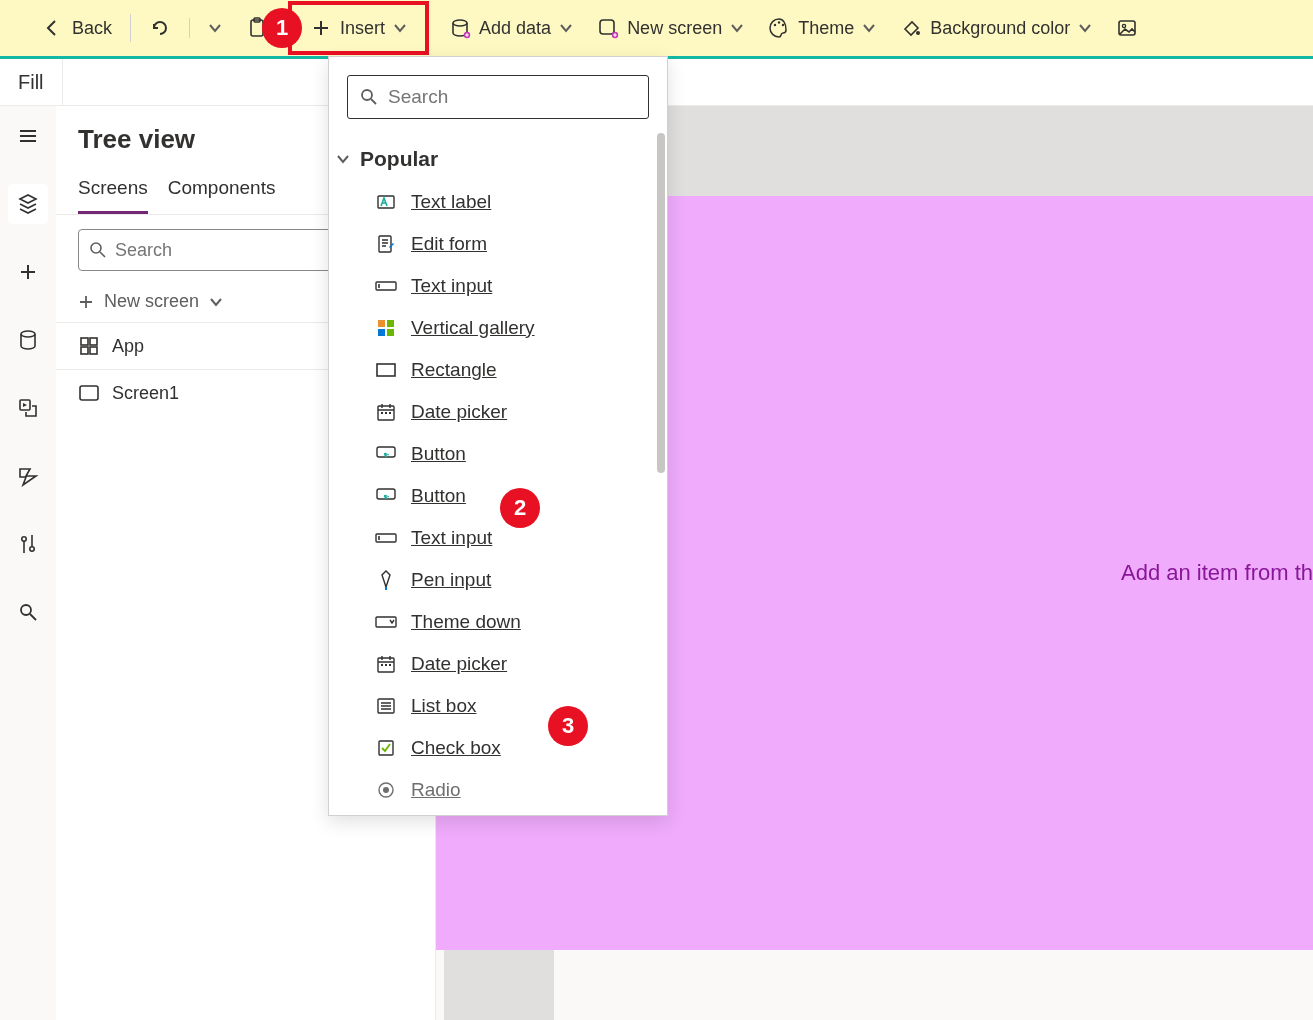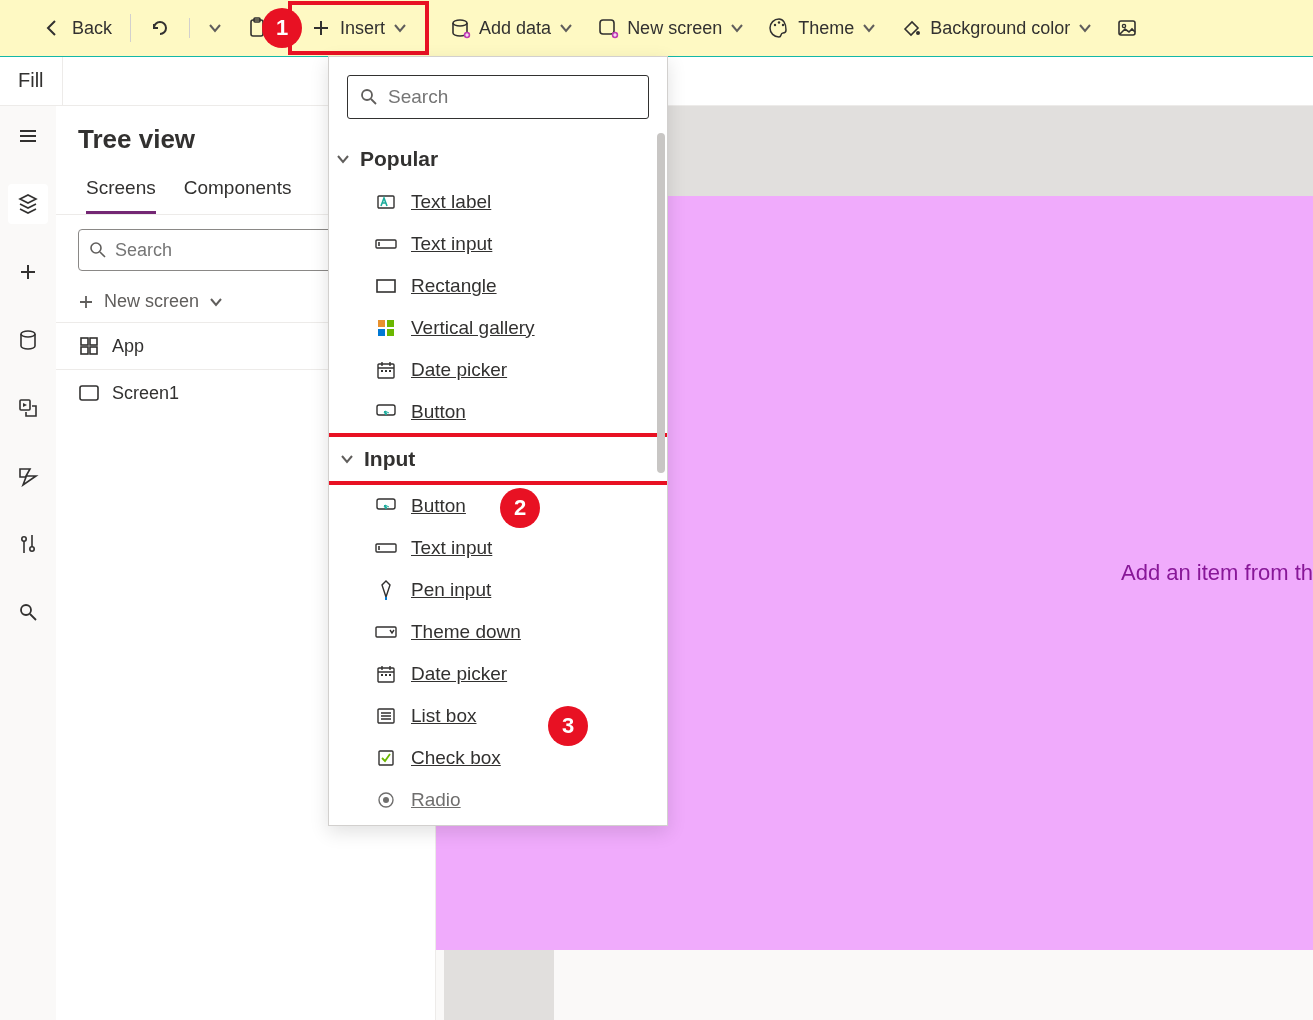--- a/index.html
+++ b/index.html
@@ -9,36 +9,36 @@
   .toolbar { display: flex; align-items: center; height: 56px; padding: 0 32px; background: #fef9c3; gap: 4px; }
   .tb-btn { display: inline-flex; align-items: center; gap: 8px; padding: 8px 10px; background: transparent; border: none; font-size: 18px; color: #323130; cursor: pointer; }
   .tb-btn .chev { color: #605e5c; }
   .tb-sep { width: 1px; height: 28px; background: #d2d0ce; margin: 0 4px; }
   .tb-icon { display: inline-flex; width: 22px; height: 22px; align-items: center; justify-content: center; }
   
   .highlight-red { border: 4px solid #e81123; }
   .insert-wrap { padding: 4px 8px; margin: 8px 6px; }
   
   
-  .formula-row { display: flex; height: 50px; border-top: 1px solid #14b8a6; border-bottom: 1px solid #edebe9; background: #fff; }
+  .formula-row { display: flex; height: 50px; border-top: 3px solid #14b8a6; border-bottom: 1px solid #edebe9; background: #fff; }
   .formula-prop { padding: 12px 18px; font-size: 20px; color: #323130; background: #fff; border-right: 1px solid #edebe9; min-width: 60px; }
   
   
   .main { display: flex; height: calc(1020px - 56px - 50px); position: relative; }
   
   
   .rail { width: 56px; background: #faf9f8; display: flex; flex-direction: column; align-items: center; padding-top: 10px; gap: 28px; }
   .rail-item { width: 40px; height: 40px; display: flex; align-items: center; justify-content: center; color: #323130; cursor: pointer; border-radius: 4px; }
   .rail-item.active { background: #fff; }
   
   
   .panel { width: 380px; background: #fff; border-right: 1px solid #edebe9; padding: 18px 0 0 0; }
   .panel-title { font-size: 26px; font-weight: 600; padding: 0 22px 14px; }
   .tabs { display: flex; gap: 20px; padding: 0 22px; border-bottom: 1px solid #edebe9; }
-  .tab { padding: 8px 0 12px; font-size: 19px; color: #323130; cursor: pointer; border-bottom: 3px solid transparent; margin-left: 8px; }
+  .tab { padding: 8px 0 12px; font-size: 19px; color: #323130; cursor: pointer; border-bottom: 3px solid transparent; }
   .tab.active { border-bottom-color: #742774; font-weight: 400; }
   .search-box { margin: 14px 22px 10px; display: flex; align-items: center; border: 1px solid #8a8886; border-radius: 4px; height: 42px; padding: 0 10px; gap: 8px; color: #605e5c; }
   .search-box input { border: none; outline: none; font-size: 18px; flex: 1; background: transparent; }
   .new-screen { display: flex; align-items: center; gap: 10px; padding: 10px 22px; color: #605e5c; font-size: 18px; cursor: pointer; }
   .tree-item { display: flex; align-items: center; gap: 12px; padding: 12px 22px; font-size: 18px; cursor: pointer; border-top: 1px solid #edebe9; }
   .tree-item:first-of-type { border-top: 1px solid #edebe9; }
   .tree-item .ti-icon { width: 22px; height: 22px; display: inline-flex; align-items: center; justify-content: center; }
   
   
   .canvas-area { flex: 1; background: #faf9f8; position: relative; }
@@ -337,45 +337,55 @@
       <span class="ii-icon">
           <svg width="20" height="20" viewBox="0 0 20 20">
             <rect x="2" y="4" width="16" height="12" rx="1" fill="none" stroke="#323130" stroke-width="1.4"></rect>
             <path d="M5 14 L8 6 L11 14 M6 11 H10" fill="none" stroke="#1aab9b" stroke-width="1.6"></path>
           </svg>
         </span>
       <span>Text label</span>
     </div>
     <div class="ins-item">
       <span class="ii-icon">
+          <svg width="20" height="20" viewBox="0 0 20 20">
+            <rect x="3" y="2" width="12" height="16" rx="1" fill="none" stroke="#323130" stroke-width="1.4"></rect>
+            <path d="M6 6 H12 M6 9 H12 M6 12 H10" stroke="#323130" stroke-width="1.4"></path>
+            <path d="M13 13 L17 9 L18 10 L14 14 Z" fill="#0078d4"></path>
+          </svg>
+        </span>
+      <span>Edit form</span>
+    </div>
+    <div class="ins-item">
+      <span class="ii-icon">
           <svg width="22" height="14" viewBox="0 0 22 14">
             <rect x="1" y="3" width="20" height="8" rx="1" fill="none" stroke="#323130" stroke-width="1.4"></rect>
             <path d="M4 5 V9" stroke="#323130" stroke-width="1.6"></path>
           </svg>
         </span>
       <span>Text input</span>
-    </div>
-    <div class="ins-item">
-      <span class="ii-icon">
-          <svg width="22" height="16" viewBox="0 0 22 16">
-            <rect x="2" y="2" width="18" height="12" fill="none" stroke="#323130" stroke-width="1.6"></rect>
-          </svg>
-        </span>
-      <span>Rectangle</span>
     </div>
     <div class="ins-item">
       <span class="ii-icon">
           <svg width="20" height="20" viewBox="0 0 20 20">
             <rect x="2" y="2" width="7" height="7" fill="#e8912d"></rect>
             <rect x="11" y="2" width="7" height="7" fill="#6bb700"></rect>
             <rect x="2" y="11" width="7" height="7" fill="#0078d4"></rect>
             <rect x="11" y="11" width="7" height="7" fill="#6bb700"></rect>
           </svg>
         </span>
       <span>Vertical gallery</span>
+    </div>
+    <div class="ins-item">
+      <span class="ii-icon">
+          <svg width="22" height="16" viewBox="0 0 22 16">
+            <rect x="2" y="2" width="18" height="12" fill="none" stroke="#323130" stroke-width="1.6"></rect>
+          </svg>
+        </span>
+      <span>Rectangle</span>
     </div>
     <div class="ins-item">
       <span class="ii-icon">
           <svg width="20" height="20" viewBox="0 0 20 20">
             <rect x="2" y="4" width="16" height="14" rx="1" fill="none" stroke="#323130" stroke-width="1.4"></rect>
             <path d="M2 8 H18 M6 2 V6 M14 2 V6" stroke="#323130" stroke-width="1.4"></path>
             <rect x="5" y="10" width="2" height="2" fill="#323130"></rect>
             <rect x="9" y="10" width="2" height="2" fill="#323130"></rect>
             <rect x="13" y="10" width="2" height="2" fill="#323130"></rect>
           </svg>
@@ -385,30 +395,20 @@
     <div class="ins-item">
       <span class="ii-icon">
           <svg width="22" height="18" viewBox="0 0 22 18">
             <rect x="2" y="2" width="18" height="10" rx="2" fill="none" stroke="#323130" stroke-width="1.4"></rect>
             <path d="M10 8 L12 11 L11 12 L9 9 Z M10 8 L14 10" fill="#1aab9b" stroke="#1aab9b" stroke-width="1"></path>
           </svg>
         </span>
       <span>Button</span>
     </div>
 
-    <div class="group-box-red">
-      <div class="group-header">
-        <span class="chev">
-            <svg class="chev-down" viewBox="0 0 14 14">
-              <path d="M2 4 L7 10 L12 4" fill="none" stroke="#605e5c" stroke-width="2"></path>
-            </svg>
-          </span>
-        <span>Input</span>
-      </div>
-    </div>
 
     <div class="ins-item">
       <span class="ii-icon">
           <svg width="22" height="18" viewBox="0 0 22 18">
             <rect x="2" y="2" width="18" height="10" rx="2" fill="none" stroke="#323130" stroke-width="1.4"></rect>
             <path d="M10 8 L12 11 L11 12 L9 9 Z M10 8 L14 10" fill="#1aab9b" stroke="#1aab9b" stroke-width="1"></path>
           </svg>
         </span>
       <span>Button</span>
     </div>

